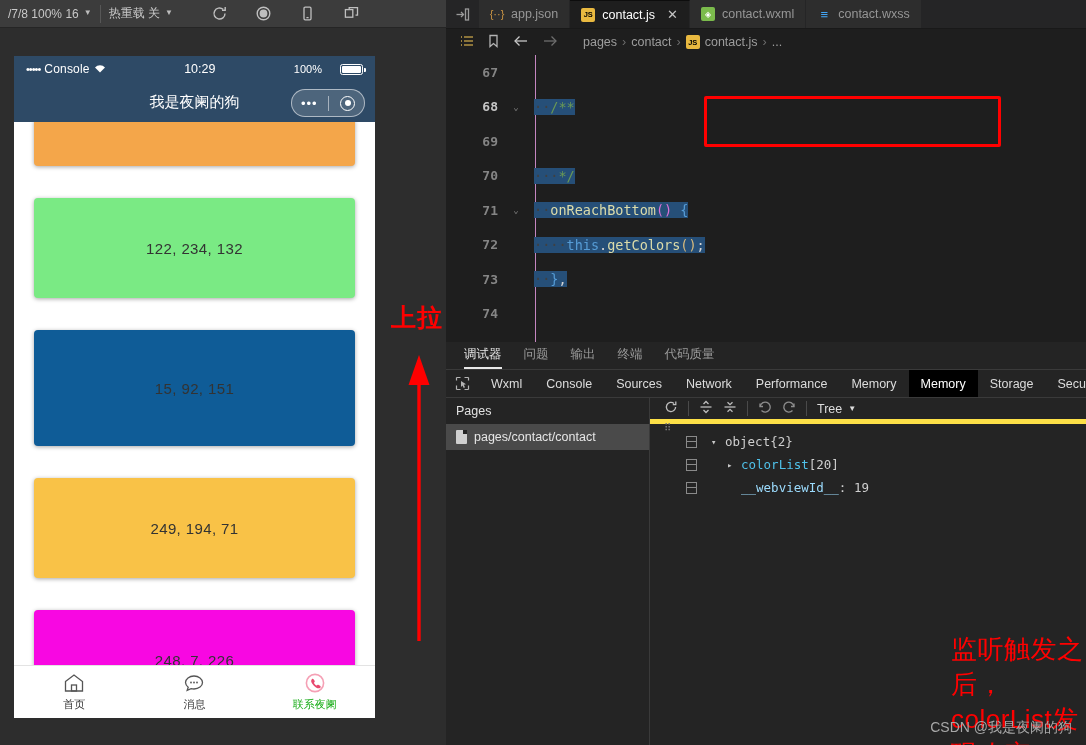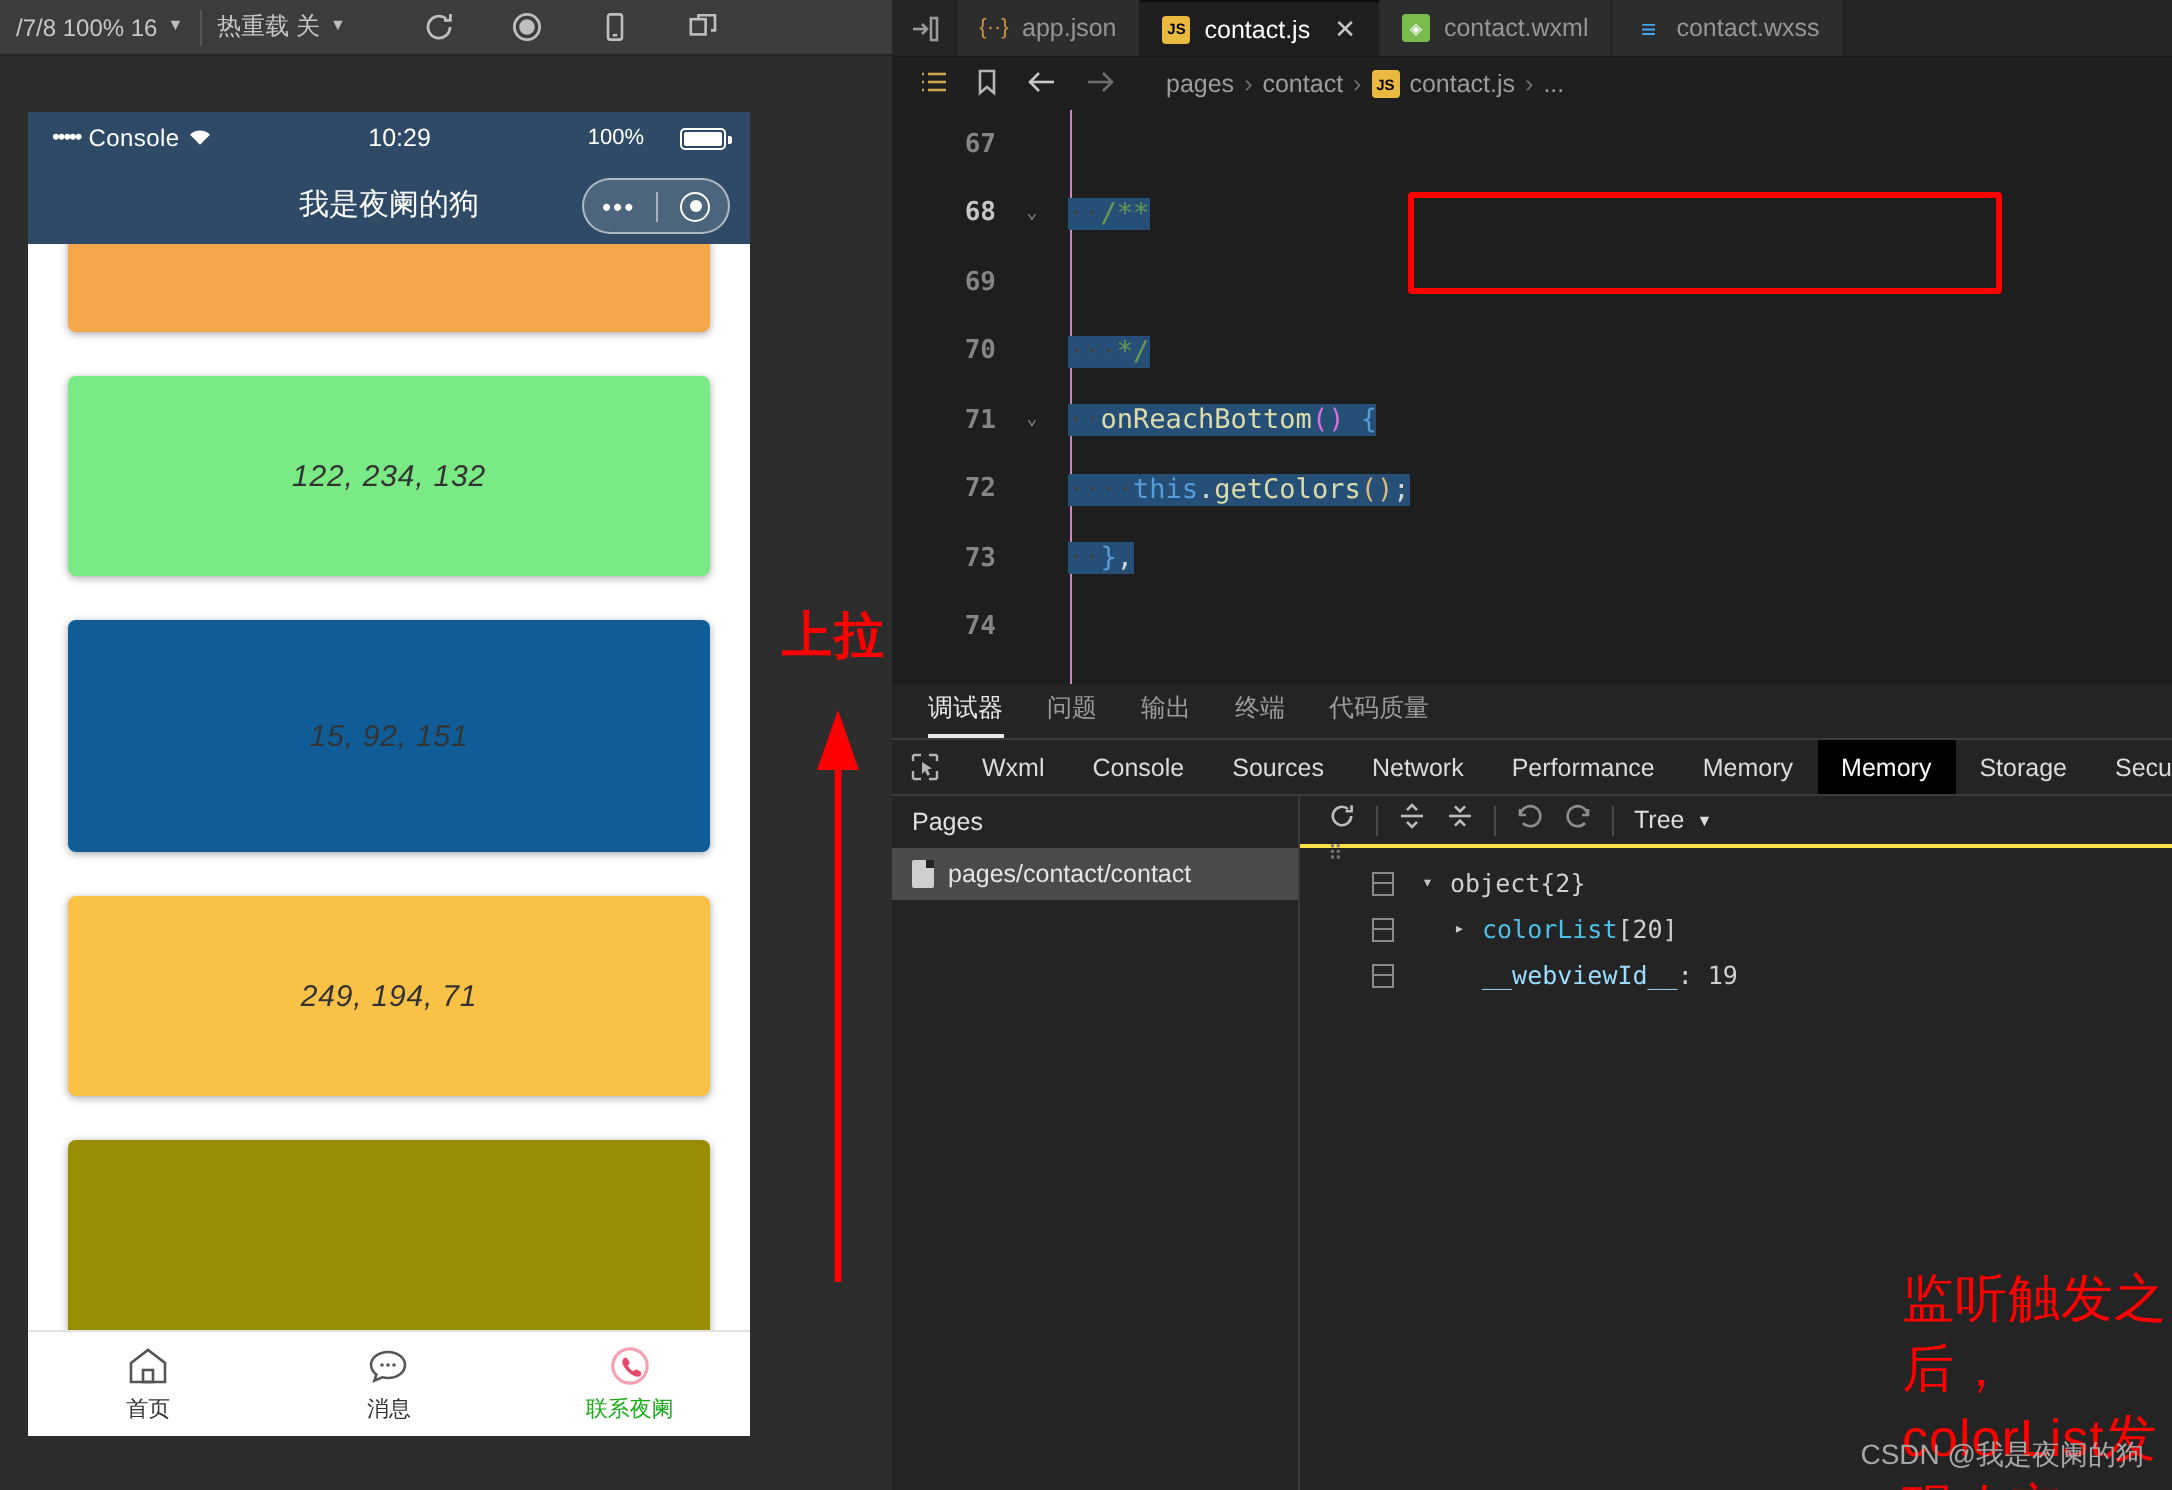--- a/index.html
+++ b/index.html
@@ -51,24 +51,24 @@
     border-radius: 14px; background: rgba(255,255,255,.15); border: 1px solid rgba(255,255,255,.55);
     display: flex; align-items: center; justify-content: space-between; padding: 0 9px;
   }
   .capsule .cdots { color: #fff; font-size: 13px; letter-spacing: 1px; line-height: 1; }
   .capsule .cdiv { width: 1px; height: 15px; background: rgba(255,255,255,.5); }
   .capsule .ctarget { width: 15px; height: 15px; border-radius: 50%; border: 1.6px solid #fff; display: flex; align-items: center; justify-content: center; }
   .capsule .ctarget i { width: 6px; height: 6px; border-radius: 50%; background: #fff; display: block; }
 
   .list { position: relative; height: 545px; overflow: hidden; background: #fff; padding: 0 20px; }
   .card {
-    border-radius: 4px; margin-bottom: 22px;
+    border-radius: 4px; margin-bottom: 32px;
     display: flex; align-items: center; justify-content: center;
     box-shadow: 0 1px 4px rgba(0,0,0,.35);
-    color: #333; font-size: 15px; letter-spacing: .4px; font-style: italic;
+    color: #333; font-size: 15px; letter-spacing: .4px;
   }
 
   .tabbar {
     position: absolute; left: 0; bottom: 0; width: 100%; height: 53px;
     background: #fff; border-top: 1px solid #e3e3e3;
     display: flex; align-items: center;
   }
   .tab { flex: 1; display: flex; flex-direction: column; align-items: center; gap: 3px; }
   .tab .tlabel { font-size: 11px; color: #333; }
   .tab.active .tlabel { color: #1aad19; }
@@ -145,21 +145,21 @@
   .dt-tab.active { background: #000; color: #fff; }
 
   .dt-body { position: absolute; left: 0; right: 0; top: 56px; bottom: 0; display: flex; }
   .dt-pages { width: 204px; background: #242424; border-right: 1px solid #3a3a3a; }
   .dt-pages-hd { height: 26px; display: flex; align-items: center; padding: 0 10px; color: #e2e2e2; font-size: 12.5px; }
   .dt-page-item { height: 26px; display: flex; align-items: center; gap: 7px; padding: 0 10px; background: #4a4a4a; color: #e6e6e6; font-size: 12.5px; }
   .page-ficon { width: 11px; height: 14px; background: #cfcfcf; border-radius: 1px; position: relative; }
   .page-ficon:after { content: ""; position: absolute; right: 0; top: 0; border-width: 0 0 4px 4px; border-style: solid; border-color: transparent transparent #242424 #242424; }
 
   .dt-right { flex: 1; position: relative; background: #242424; }
-  .dt-toolbar { height: 26px; display: flex; align-items: center; gap: 10px; padding: 0 14px; color: #bdbdbd; border-bottom: 2px solid #fde047; }
+  .dt-toolbar { height: 26px; display: flex; align-items: center; gap: 10px; padding: 0 14px; color: #bdbdbd; border-bottom: 5px solid #fde047; }
   .dt-tsep { width: 1px; height: 15px; background: #4a4a4a; }
   .dt-tree-sel { color: #dddddd; font-size: 12.5px; display: flex; align-items: center; gap: 6px; }
   .dt-tree { padding: 6px 0 0 0; font-family: "DejaVu Sans Mono", "Liberation Mono", monospace; font-size: 12.5px; }
   .trow { height: 23px; display: flex; align-items: center; padding-left: 36px; color: #cfcfcf; }
   .tbox { width: 11px; height: 12px; border: 1px solid #8a8a8a; margin-right: 14px; position: relative; flex: 0 0 auto; }
   .tbox:after { content: ""; position: absolute; left: 0; right: 0; top: 4px; height: 1px; background: #8a8a8a; }
   .tcaret { color: #c8c8c8; font-size: 9px; width: 14px; display: inline-block; }
   .tkey { color: #4fc1e9; }
   .tkey2 { color: #9cdcfe; }
   .tval { color: #cfcfcf; }
@@ -252,20 +252,23 @@
             <span></span>
           </div>
           <div class="card" style="background: rgb(122, 234, 132); height: 100px;">
             <span>122, 234, 132</span>
           </div>
           <div class="card" style="background: rgb(15, 92, 151); height: 116px;">
             <span>15, 92, 151</span>
           </div>
           <div class="card" style="background: rgb(249, 194, 71); height: 100px;">
             <span>249, 194, 71</span>
+          </div>
+          <div class="card" style="background: rgb(248, 7, 226); height: 100px;">
+            <span>248, 7, 226</span>
           </div>
           <div class="card" style="background: rgb(152, 141, 3); height: 100px;"></div>
         </div>
 
       <div class="tabbar" id="tabbar">
           <div class="tab">
             <span>
               <svg width="22" height="22" viewBox="0 0 22 22" fill="none" stroke="#555" stroke-width="1.3">
                 <path d="M2.5 9.5L11 3l8.5 6.5V19h-17z"></path>
                 <rect x="8.5" y="13" width="5" height="6"></rect>

